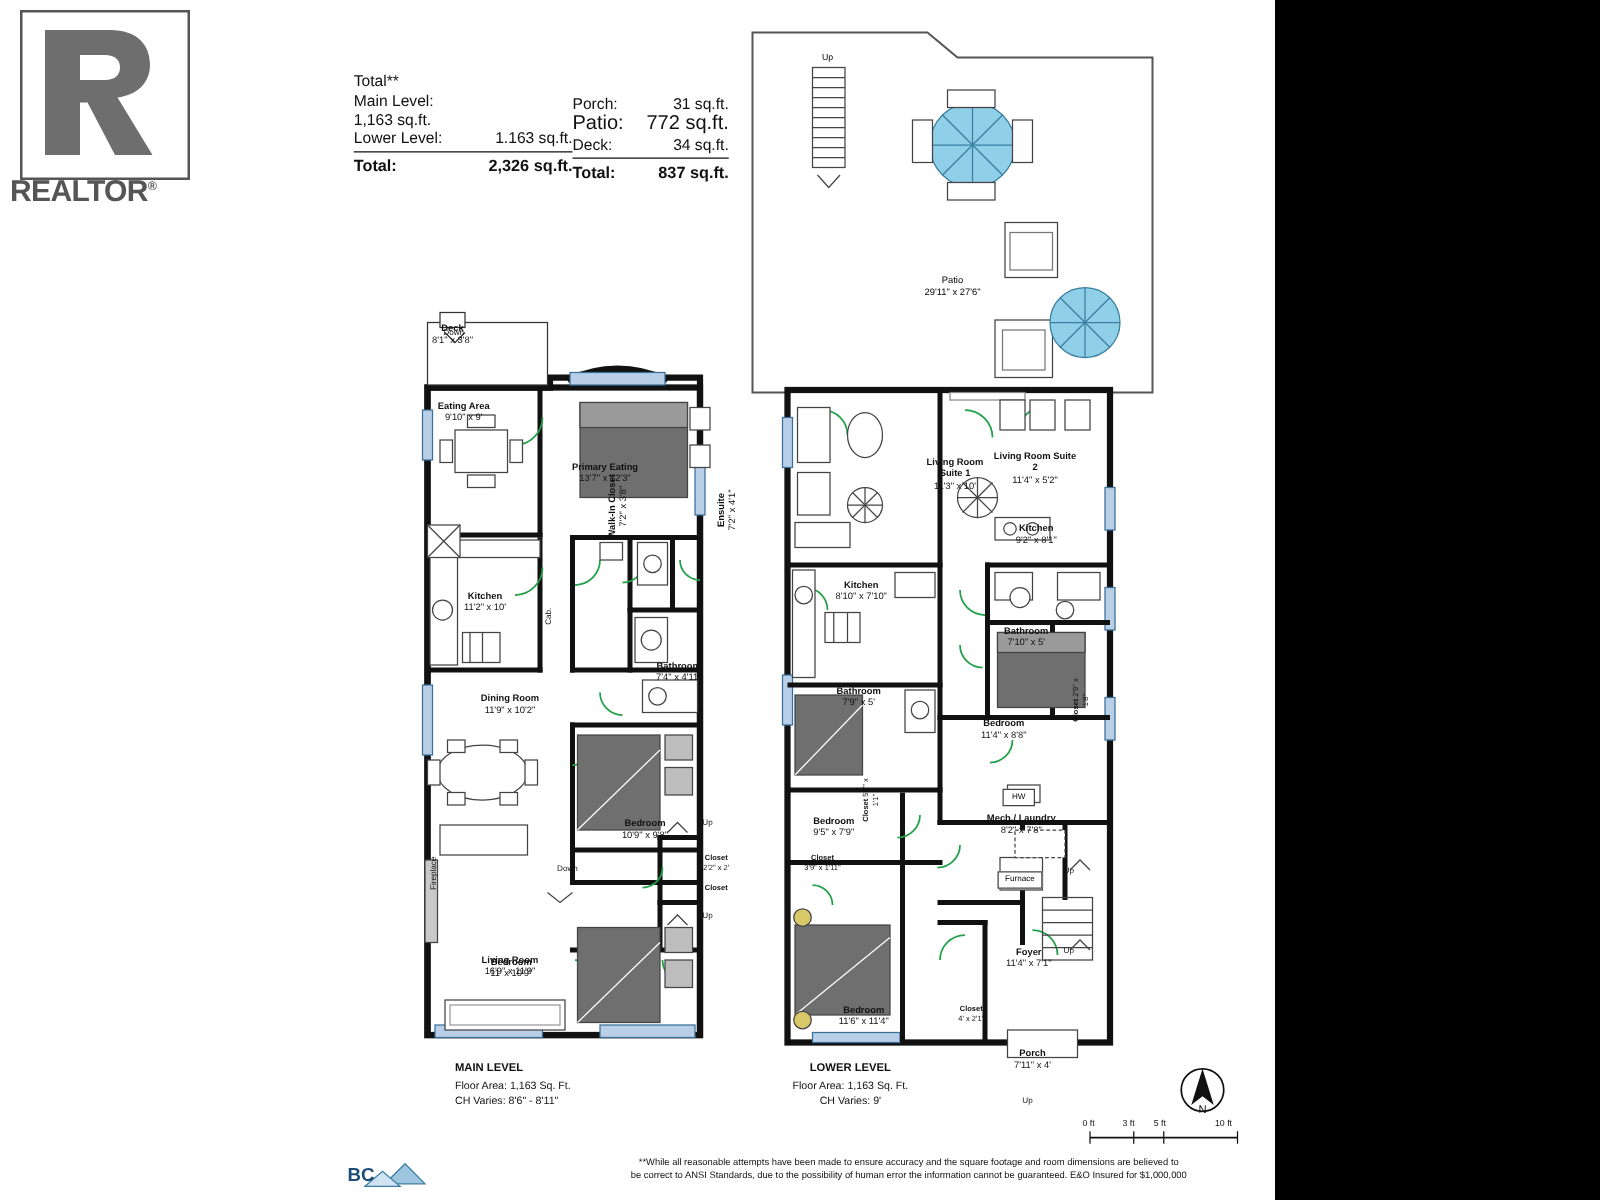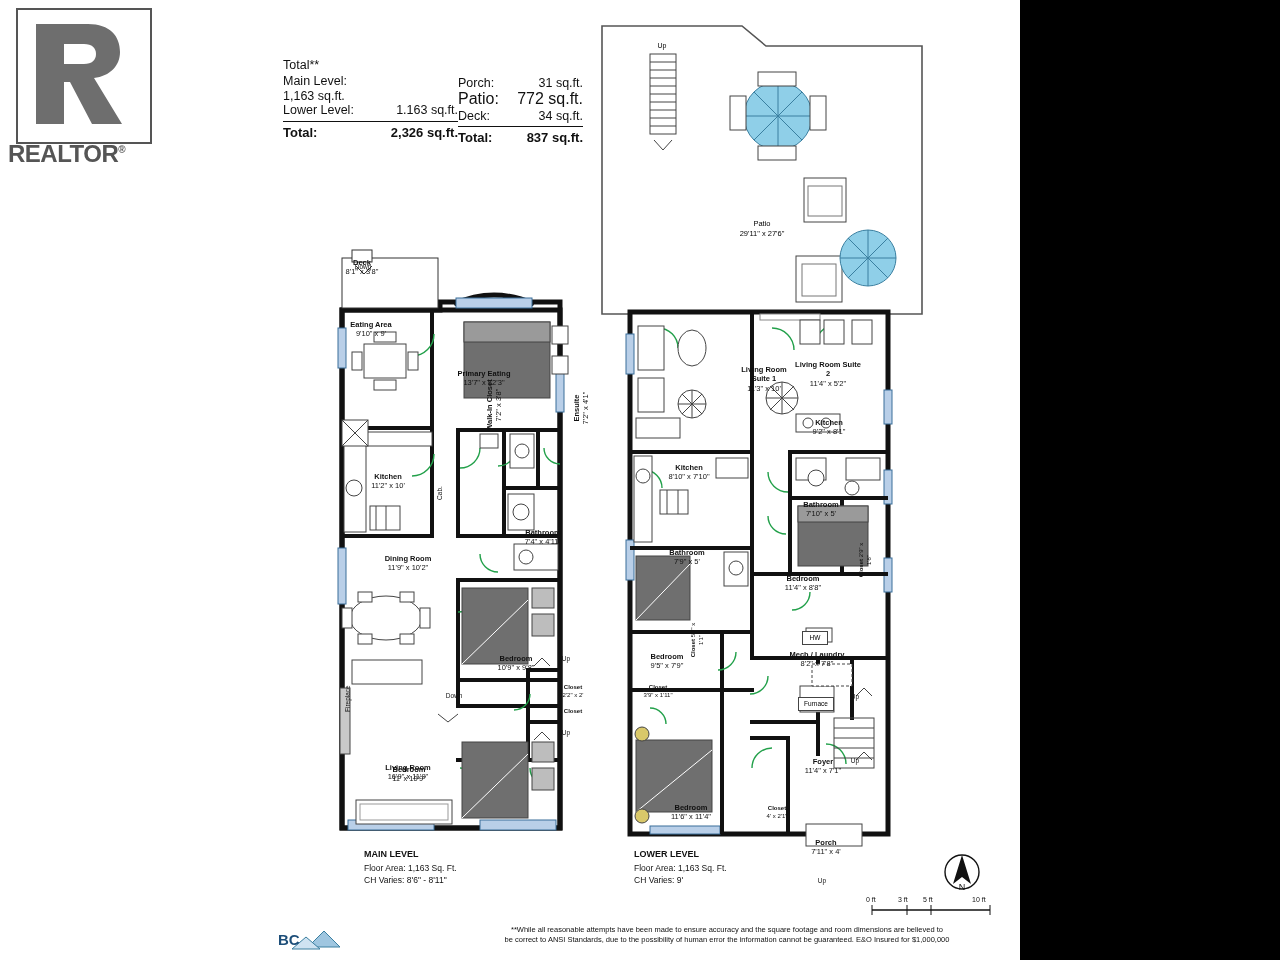--- a/index.html
+++ b/index.html
@@ -476,21 +476,21 @@
   </div>
   <div class="roomlbl" style="left:858px;top:580px;width:40px;font-size:6px;transform:rotate(-90deg);transform-origin:0 0;">
     <span class="b">Closet</span> <span>2'9" x 1'8"</span>
   </div>
   <div class="abs" style="left:802px;top:631px;width:24px;height:12px;border:1px solid #444;background:#fff;font-size:6.5px;text-align:center;line-height:12px;"><span>HW</span></div>
   <div class="abs" style="left:798px;top:697px;width:34px;height:12px;border:1px solid #444;background:#fff;font-size:6.5px;text-align:center;line-height:12px;"><span>Furnace</span></div>
   <div class="roomlbl" style="left:845px;top:693px;width:20px;font-size:6.5px;"><span>Up</span></div>
   <div class="roomlbl" style="left:845px;top:757px;width:20px;font-size:6.5px;"><span>Up</span></div>
   <div class="roomlbl" style="left:812px;top:877px;width:20px;font-size:6.5px;"><span>Up</span></div>
 
-  <div class="planlabel" style="left:634px;top:848px;">
+  <div class="planlabel" style="left:634px;top:848px;text-align:center;">
     <span class="b">LOWER LEVEL</span><br>
     <span>Floor Area: 1,163 Sq. Ft.</span><br>
     <span>CH Varies: 9'</span>
   </div>
 
   <svg class="abs" style="left:866px;top:896px;" width="130" height="22">
     <line x1="6" y1="14" x2="124" y2="14" stroke="#111" stroke-width="1.4"></line>
     <line x1="6" y1="9" x2="6" y2="19" stroke="#111"></line>
     <line x1="41" y1="9" x2="41" y2="19" stroke="#111"></line>
     <line x1="65" y1="9" x2="65" y2="19" stroke="#111"></line>

